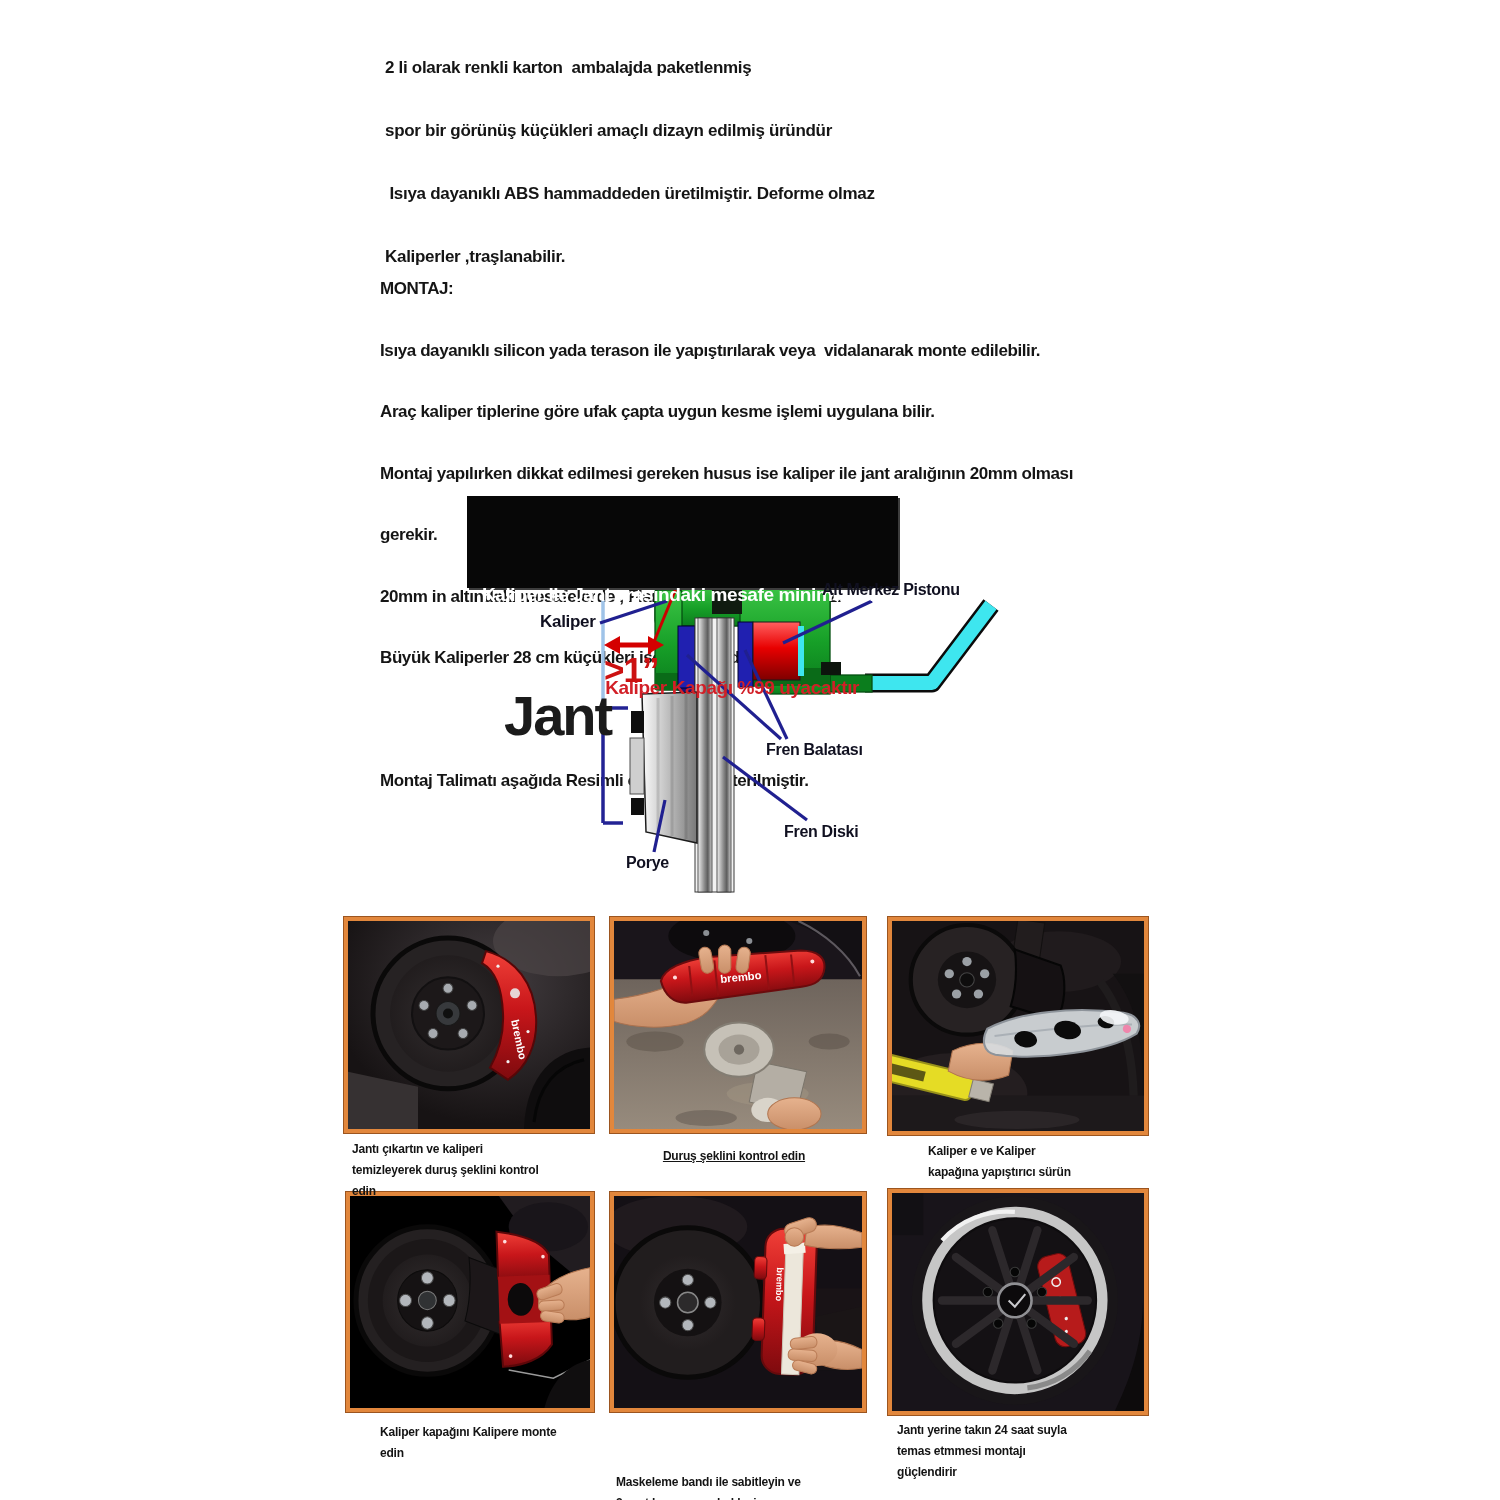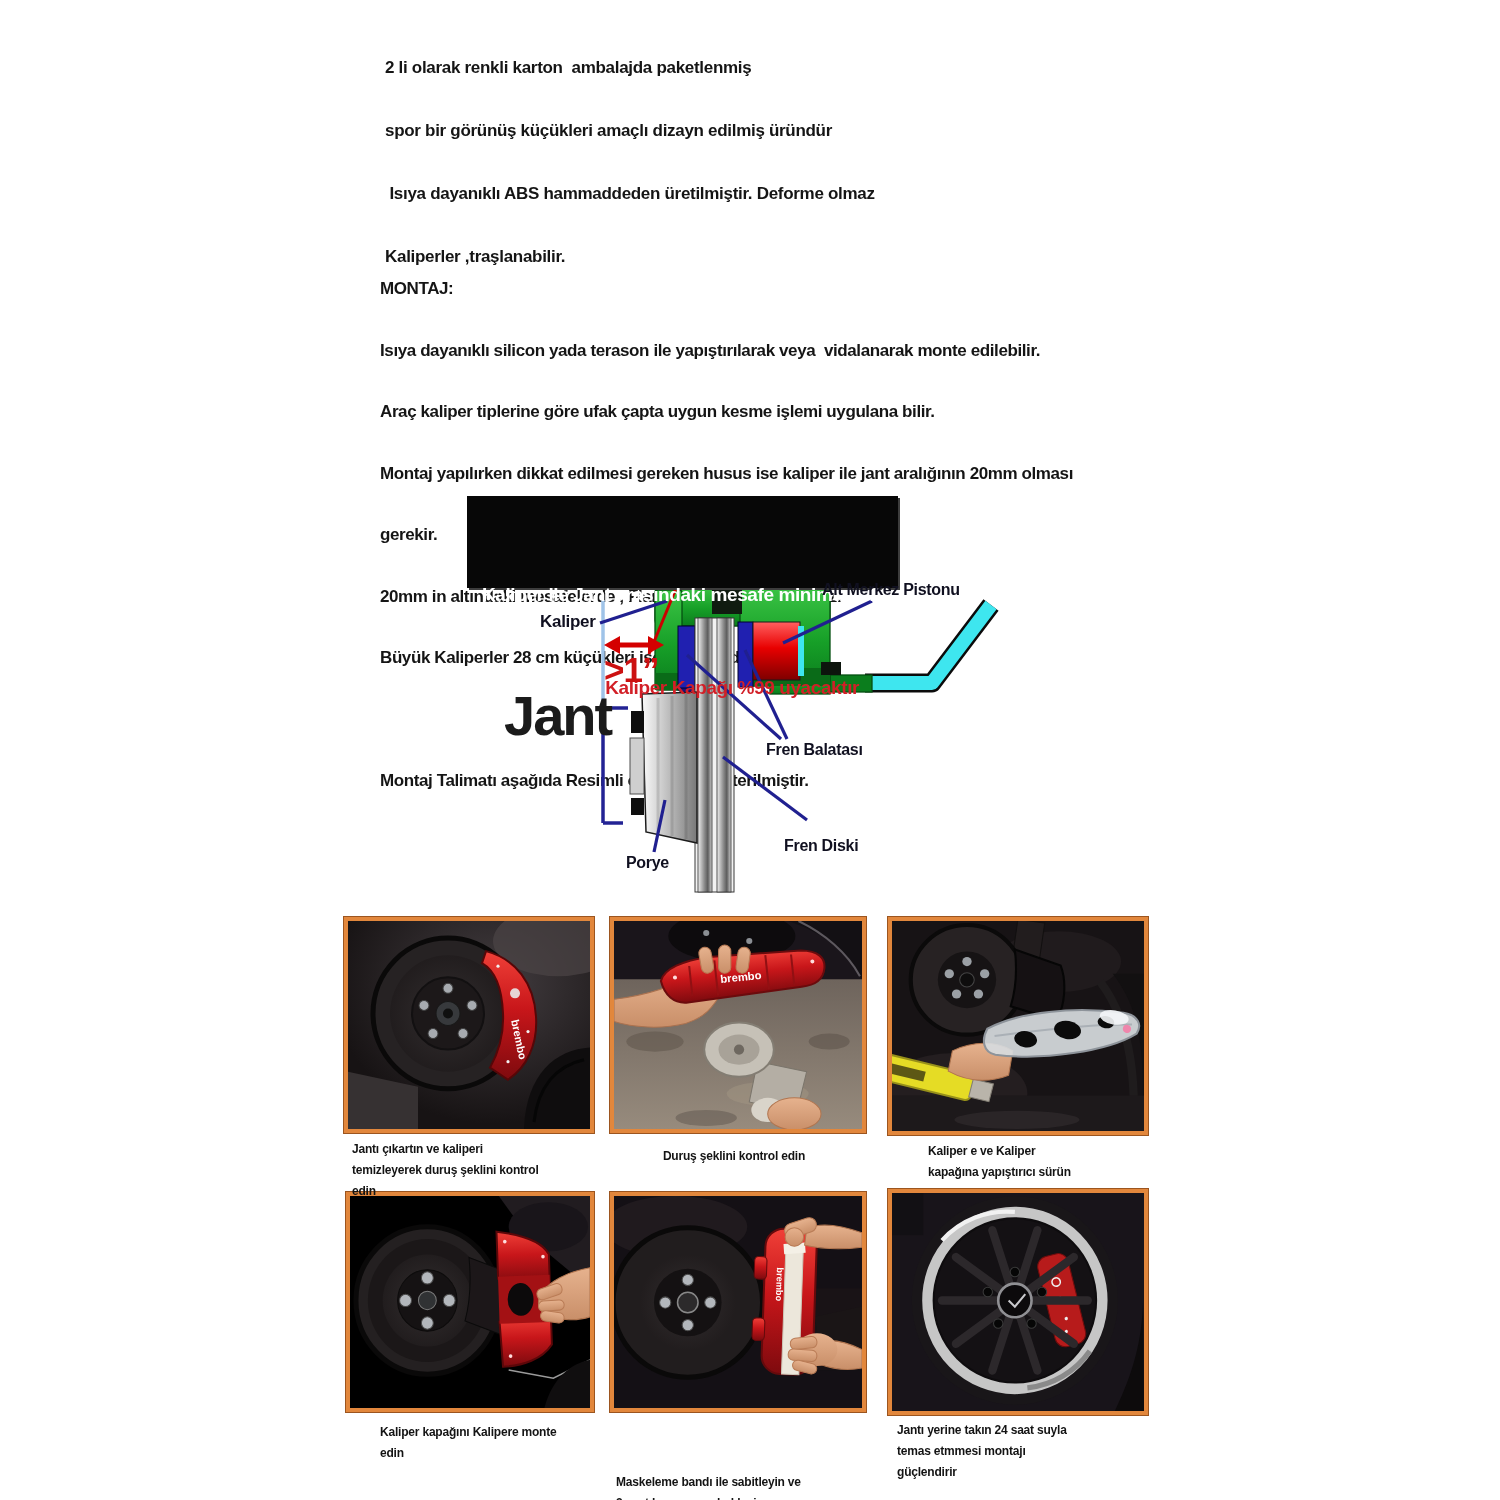--- a/index.html
+++ b/index.html
@@ -147,21 +147,21 @@
     <line x1="283" y1="177" x2="367" y2="240"></line>
     <line x1="225" y1="220" x2="214" y2="272"></line>
   </g>
 </svg>
 
 <div class="dlabel" style="left:540px;top:612px;font-size:17px;">Kaliper</div>
 <div class="dlabel" style="left:822px;top:581px;">Alt Merkez Pistonu</div>
 <div class="gaplabel" style="left:604px;top:652px;">&gt;1”</div>
 <div class="jantlabel" style="left:504px;top:688px;">Jant</div>
 <div class="dlabel" style="left:766px;top:741px;">Fren Balatası</div>
-<div class="dlabel" style="left:784px;top:823px;margin-top:14px;">Fren Diski</div>
+<div class="dlabel" style="left:784px;top:823px;">Fren Diski</div>
 <div class="dlabel" style="left:626px;top:854px;">Porye</div>
 
 <svg width="0" height="0" style="position:absolute;">
   <defs>
     <radialGradient id="pBgDark" cx="0.6" cy="0.3" r="0.9">
       <stop offset="0" stop-color="#433d40"></stop>
         <stop offset="0.75" stop-color="#171314"></stop>
     </radialGradient>
     <radialGradient id="pDiscFace" cx="0.5" cy="0.5" r="0.7">
       <stop offset="0" stop-color="#332e2f"></stop>
@@ -407,21 +407,21 @@
     <circle cx="144" cy="94" r="4.5" fill="#060606" stroke="#3a3a3a"></circle>
     <circle cx="118" cy="102" r="16" fill="#0c0a0c" stroke="#909094" stroke-width="2.5"></circle>
     <path d="M112,102 l6,6 10,-12" stroke="#c9c9cd" stroke-width="2" fill="none"></path>
   </g>
 </svg>
 </div>
 
 <div class="cap" style="left:352px;top:1139px;width:250px;">Jantı çıkartın ve kaliperi
 temizleyerek duruş şeklini kontrol
 edin</div>
-<div class="cap center" style="left:610px;top:1146px;width:248px;">Duruş şeklini kontrol edin</div>
+<div class="cap center" style="left:610px;top:1146px;width:248px;text-decoration:underline;">Duruş şeklini kontrol edin</div>
 <div class="cap" style="left:928px;top:1141px;width:230px;">Kaliper e ve Kaliper
 kapağına yapıştırıcı sürün</div>
 <div class="cap" style="left:352px;top:1422px;width:250px;margin-left:28px;">Kaliper kapağını Kalipere monte
 edin</div>
 <div class="cap" style="left:616px;top:1472px;width:250px;">Maskeleme bandı ile sabitleyin ve
 3 saat kurumasını bekleyin</div>
 <div class="cap" style="left:897px;top:1420px;width:240px;">Jantı yerine takın 24 saat suyla
 temas etmmesi montajı
 güçlendirir</div>
 

